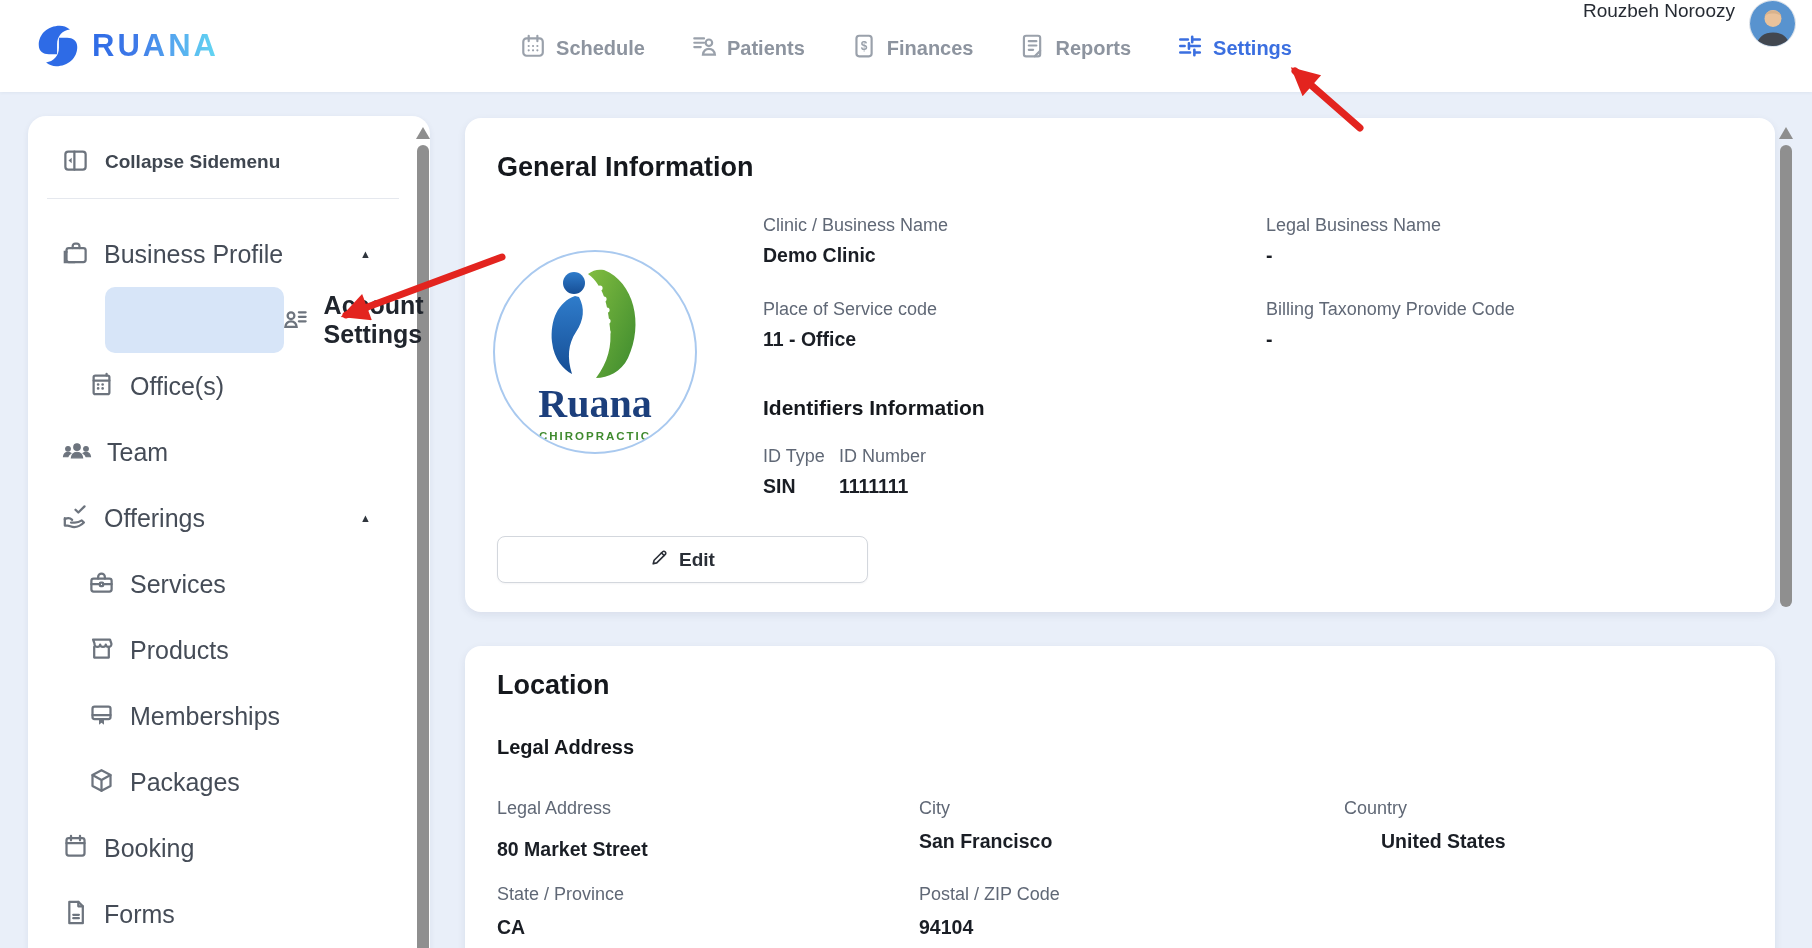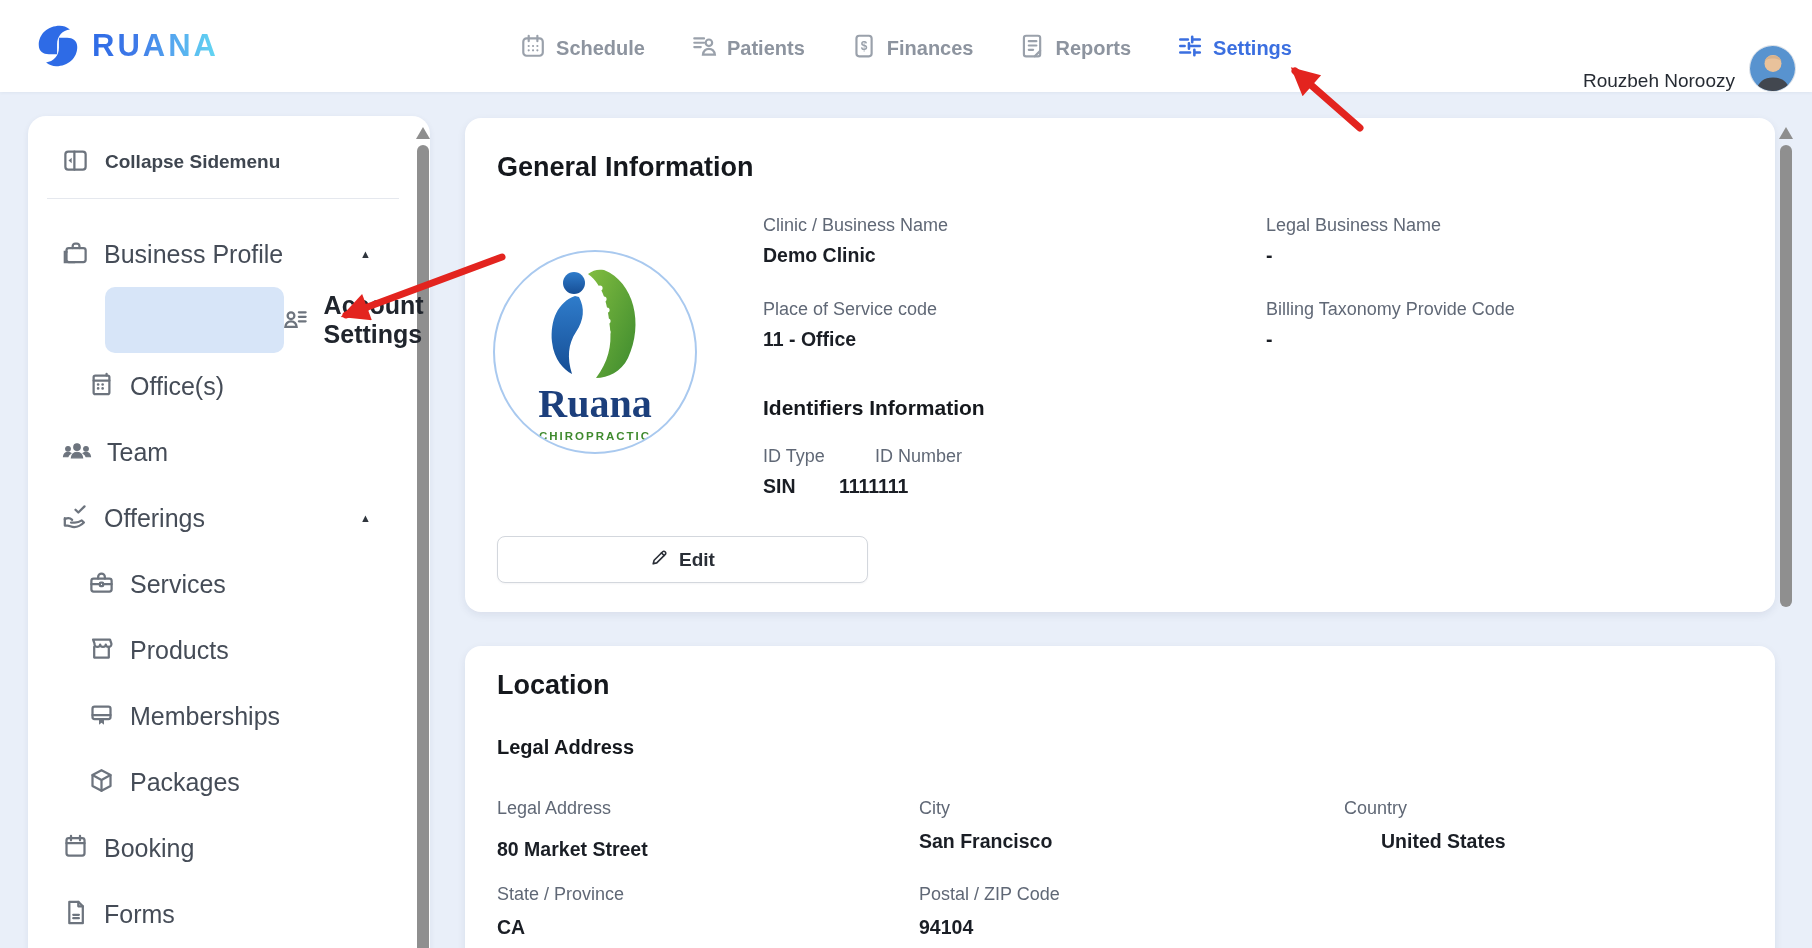--- a/index.html
+++ b/index.html
@@ -15,21 +15,21 @@
   .logo-text { font-size:31px; font-weight:800; letter-spacing:3px;
                background:linear-gradient(90deg,#2e6be6 0%,#3f7ae8 35%,#56a9ef 65%,#63d9f2 100%);
                -webkit-background-clip:text; background-clip:text; color:transparent; }
   .topnav { position:absolute; left:50%; transform:translateX(-50%); top:0; height:96px;
             display:flex; align-items:center; gap:46px;justify-content:flex-end; }
   .nav-item { display:flex; align-items:center; gap:10px; font-size:20px; font-weight:600;
               color:#8d949f; cursor:pointer; white-space:nowrap; }
   .nav-item svg { stroke:#9aa1ab; }
   .nav-item.active { color:#3b6fe0; }
   .nav-item.active svg { stroke:#3b6fe0; }
-  .userbox { position:absolute; right:16px; top:0; height:92px; display:flex; align-items:flex-end; gap:14px; }
+  .userbox { position:absolute; right:16px; top:0; height:92px; display:flex; align-items:flex-start; gap:14px; }
   .username { font-size:19px; color:#262b33; }
   .avatar { width:47px; height:47px; border-radius:50%; overflow:hidden; border:1px solid #d8dee6; }
 
   
   .sidebar { position:absolute; left:28px; top:116px; width:402px; height:860px; background:#ffffff;
              border-radius:18px; box-shadow:0 2px 6px rgba(25,39,80,.07); }
   .collapse-row { position:absolute; left:0; top:18px; width:402px; height:56px; display:flex;
                   align-items:center; gap:16px; padding-left:34px; cursor:pointer; }
   .collapse-row .s-label { font-size:19px; font-weight:600; color:#3f4650; }
   .side-divider { position:absolute; left:19px; top:82px; width:352px; height:1px; background:#e5e8ee; }
@@ -346,21 +346,21 @@
     <div class="f-value" style="left:298px; top:210px;">11 - Office</div>
 
     <div class="f-label" style="left:801px; top:97px;">Legal Business Name</div>
     <div class="f-value" style="left:801px; top:126px;">-</div>
     <div class="f-label" style="left:801px; top:181px;">Billing Taxonomy Provide Code</div>
     <div class="f-value" style="left:801px; top:210px;">-</div>
 
     <div class="sub-title" style="left:298px; top:278px;">Identifiers Information</div>
     <div class="f-label" style="left:298px; top:328px;">ID Type</div>
     <div class="f-value" style="left:298px; top:357px;">SIN</div>
-    <div class="f-label" style="left:374px; top:328px;margin-left:36px;">ID Number</div>
+    <div class="f-label" style="left:374px; top:328px;">ID Number</div>
     <div class="f-value" style="left:374px; top:357px;">1111111</div>
 
     <div class="edit-btn">
       <span>
         <svg width="19" height="19" viewBox="0 0 24 24" fill="none" stroke="#2a2f37" stroke-width="2" stroke-linecap="round" stroke-linejoin="round">
           <path d="M4 20l1.2-4.5L16 4.7a2.1 2.1 0 0 1 3 0l.3.3a2.1 2.1 0 0 1 0 3L8.5 18.8z"></path>
           <path d="M14.5 6.2l3.3 3.3"></path>
         </svg>
       </span>
       <span>Edit</span>

